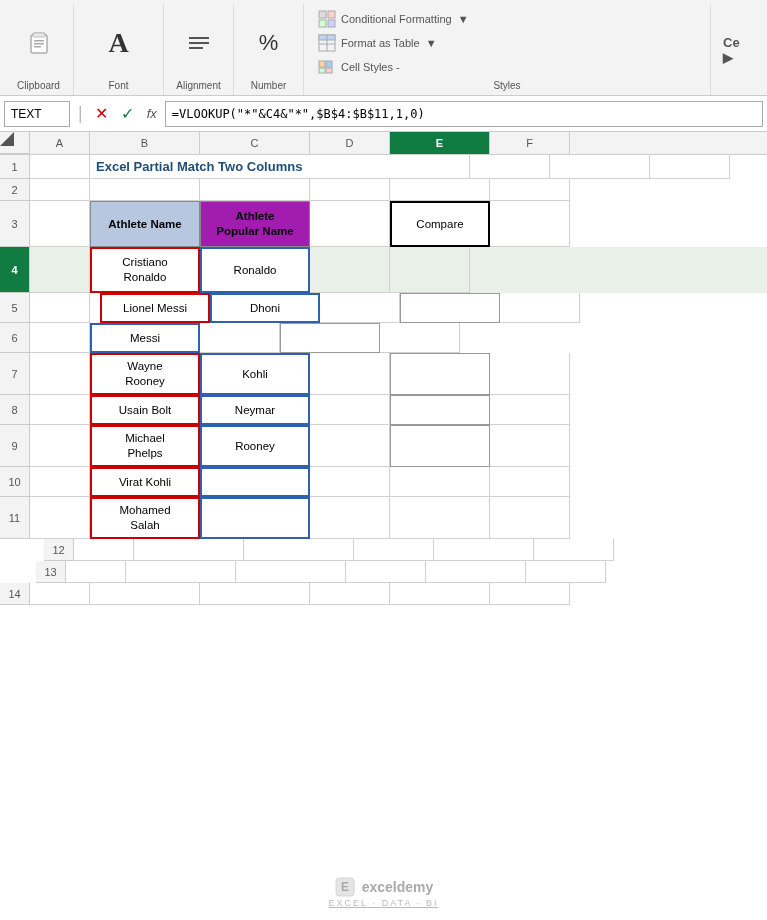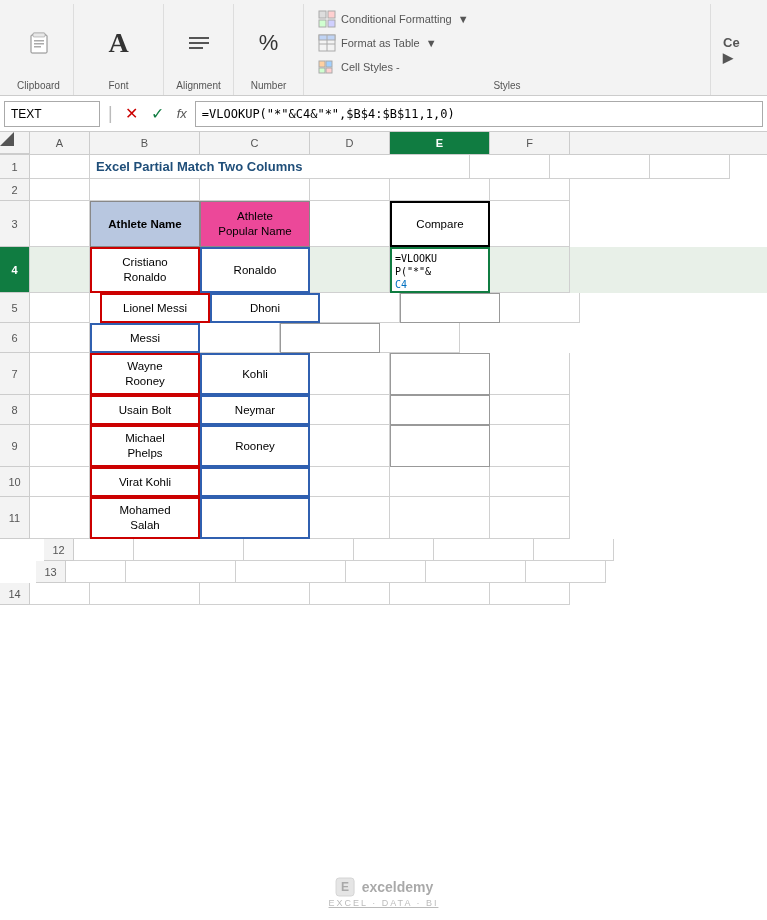--- a/index.html
+++ b/index.html
@@ -13,21 +13,21 @@
     .ribbon-group-items { display: flex; align-items: center; gap: 6px; flex: 1; }
     .ribbon-group-label { font-size: 10px; color: #555; margin-top: 2px; text-align: center; }
     .ribbon-icon { display: flex; flex-direction: column; align-items: center; cursor: pointer; padding: 2px 4px; border-radius: 2px; }
     .ribbon-icon-img { width: 28px; height: 28px; display: flex; align-items: center; justify-content: center; font-size: 18px; }
     .ribbon-group-right-items { display: flex; flex-direction: column; gap: 2px; }
     .ribbon-right-item { display: flex; align-items: center; gap: 4px; cursor: pointer; padding: 1px 3px; border-radius: 2px; font-size: 11px; color: #555; }
     .ribbon-right-icon { width: 20px; height: 20px; display: flex; align-items: center; justify-content: center; }
 
     
     .formula-bar { display: flex; align-items: center; background: #fff; border-bottom: 1px solid #ccc; height: 36px; padding: 0 4px; gap: 4px; }
-    .name-box { width: 96px; height: 26px; border: 1px solid #aaa; padding: 2px 6px; font-size: 12px; display: flex; align-items: center; }
+    .name-box { width: 66px; height: 26px; border: 1px solid #aaa; padding: 2px 6px; font-size: 12px; display: flex; align-items: center; }
     .formula-btn { width: 22px; height: 22px; display: flex; align-items: center; justify-content: center; cursor: pointer; font-size: 14px; color: #555; }
     .fx-label { font-size: 13px; color: #555; padding: 0 4px; font-style: italic; }
     .col-headers { display: flex; background: #f3f3f3; border-bottom: 1px solid #ccc; }
     .row-header-corner { width: 30px; min-width: 30px; height: 22px; background: #f3f3f3; border-right: 1px solid #ccc; border-bottom: 1px solid #ccc; }
     .col-header { height: 22px; display: flex; align-items: center; justify-content: center; border-right: 1px solid #ccc; font-size: 11px; color: #555; font-weight: normal; background: #f3f3f3; }
     .col-header.active { background: #107c41; color: #fff; font-weight: bold; }
     .sheet-row { display: flex; align-items: stretch; min-height: 22px; }
     .row-header { width: 30px; min-width: 30px; background: #f3f3f3; border-right: 1px solid #ccc; border-bottom: 1px solid #ccc; display: flex; align-items: center; justify-content: center; font-size: 11px; color: #555; }
     .row-header.active { background: #107c41; color: #fff; font-weight: bold; }
     .cell { border-right: 1px solid #d0d0d0; border-bottom: 1px solid #d0d0d0; display: flex; align-items: center; justify-content: center; font-size: 11.5px; padding: 1px 3px; background: #fff; }
@@ -196,41 +196,32 @@
       <div class="cell cell-c"></div>
       <div class="cell cell-d"></div>
       <div class="cell cell-e"></div>
       <div class="cell cell-f"></div>
     </div>
 
     <div class="sheet-row" style="height:46px;">
       <div class="row-header">3</div>
       <div class="cell cell-a"></div>
       <div class="cell cell-b" style="background:#b8c7e0; font-weight:bold; border:1px solid #888; text-align:center; justify-content:center;">Athlete Name</div>
-      <div class="cell cell-c" style="background:#ec4899; font-weight:normal; border:1px solid #888; text-align:center; justify-content:center; line-height:1.3;">Athlete<br>Popular Name</div>
+      <div class="cell cell-c" style="background:#a21caf; font-weight:bold; border:1px solid #888; text-align:center; justify-content:center; line-height:1.3;">Athlete<br>Popular Name</div>
       <div class="cell cell-d"></div>
       <div class="cell cell-e" style="border:2px solid #000; text-align:center; justify-content:center;">Compare</div>
       <div class="cell cell-f"></div>
     </div>
 
     <div class="sheet-row" style="height:46px; background:#e8f0e8;">
       <div class="row-header active">4</div>
       <div class="cell cell-a" style="background:#e8f0e8;"></div>
       <div class="cell cell-b" style="border:2px solid #c00; text-align:center; justify-content:center; line-height:1.3;">Cristiano<br>Ronaldo</div>
       <div class="cell cell-c" style="border:2px solid #3060b0; text-align:center; justify-content:center;">Ronaldo</div>
       <div class="cell cell-d" style="background:#e8f0e8;"></div>
-      <div class="cell cell-e active" style="border:2px solid #107c41; font-family: Consolas, monospace; font-size:10px; line-height:1.3; padding:3px; align-items:flex-start; flex-direction:column; justify-content:flex-start;">
-        <span style="color:#000;">=VLOOKU</span>
-          <span style="color:#000;">P("*"&amp;</span>
-          <span style="color:#0070c0;">C4</span>
-          <span style="color:#000;">&amp;"*",</span>
-          <span style="color:#c00;">$B$4:</span>
-          <span style="color:#c00;">$B$11</span>
-          <span style="color:#000;">,1,0)</span>
-      </div>
       <div class="cell cell-f" style="background:#e8f0e8;"></div>
     </div>
 
     <div class="sheet-row" style="height:30px;">
       <div class="row-header">5</div>
       <div class="cell cell-a"></div>
       <div class="cell cell-b" style="border:2px solid #c00; text-align:center; justify-content:center;margin-left:10px;">Lionel Messi</div>
       <div class="cell cell-c" style="border:2px solid #3060b0; text-align:center; justify-content:center;">Dhoni</div>
       <div class="cell cell-d"></div>
       <div class="cell cell-e" style="border:1px solid #999;"></div>

